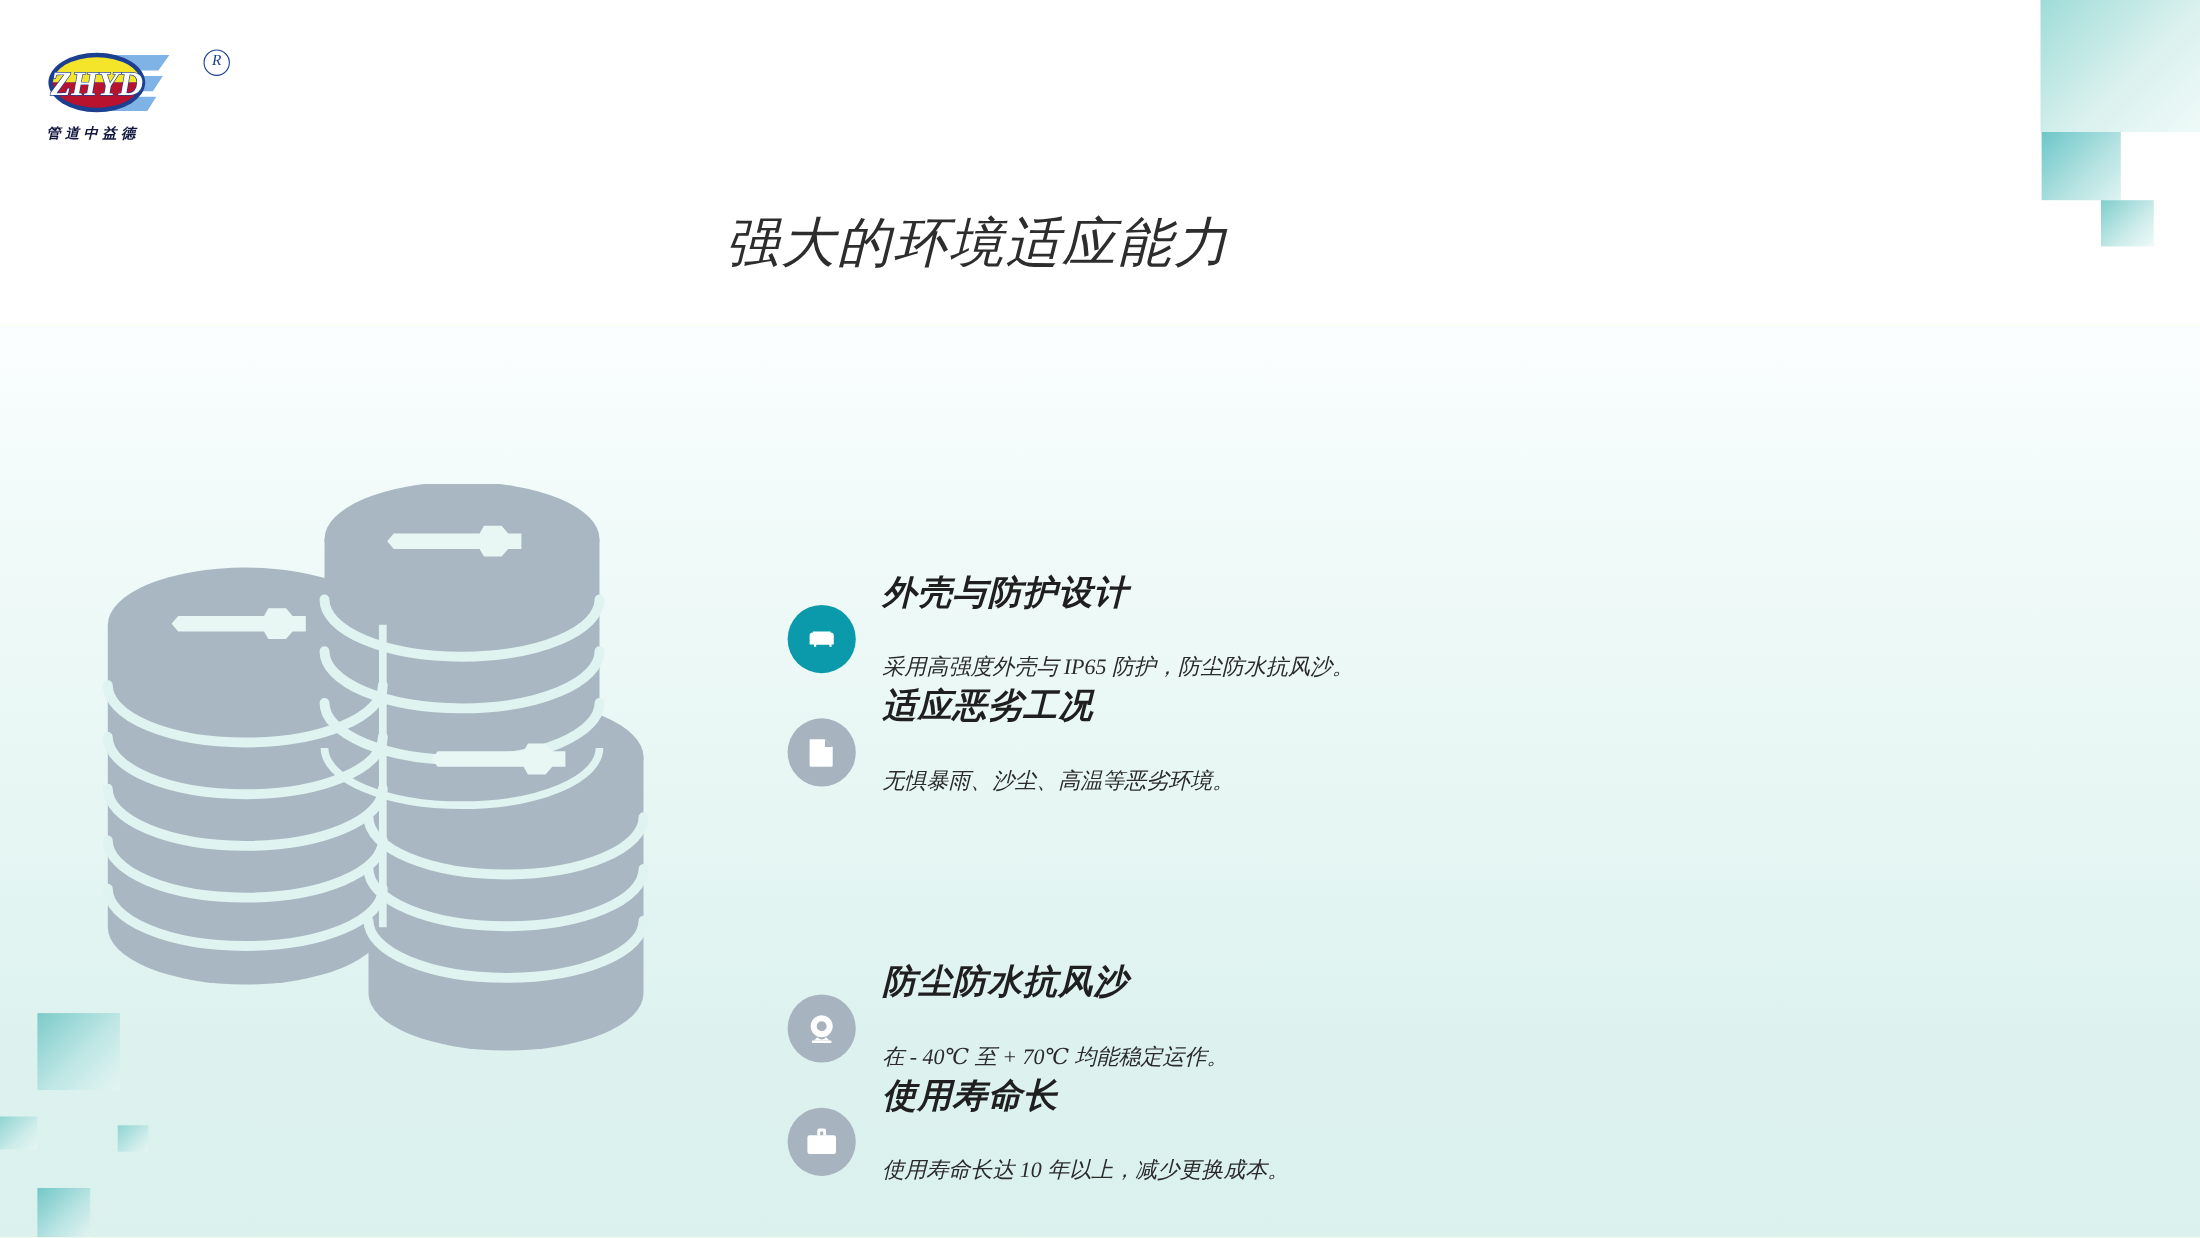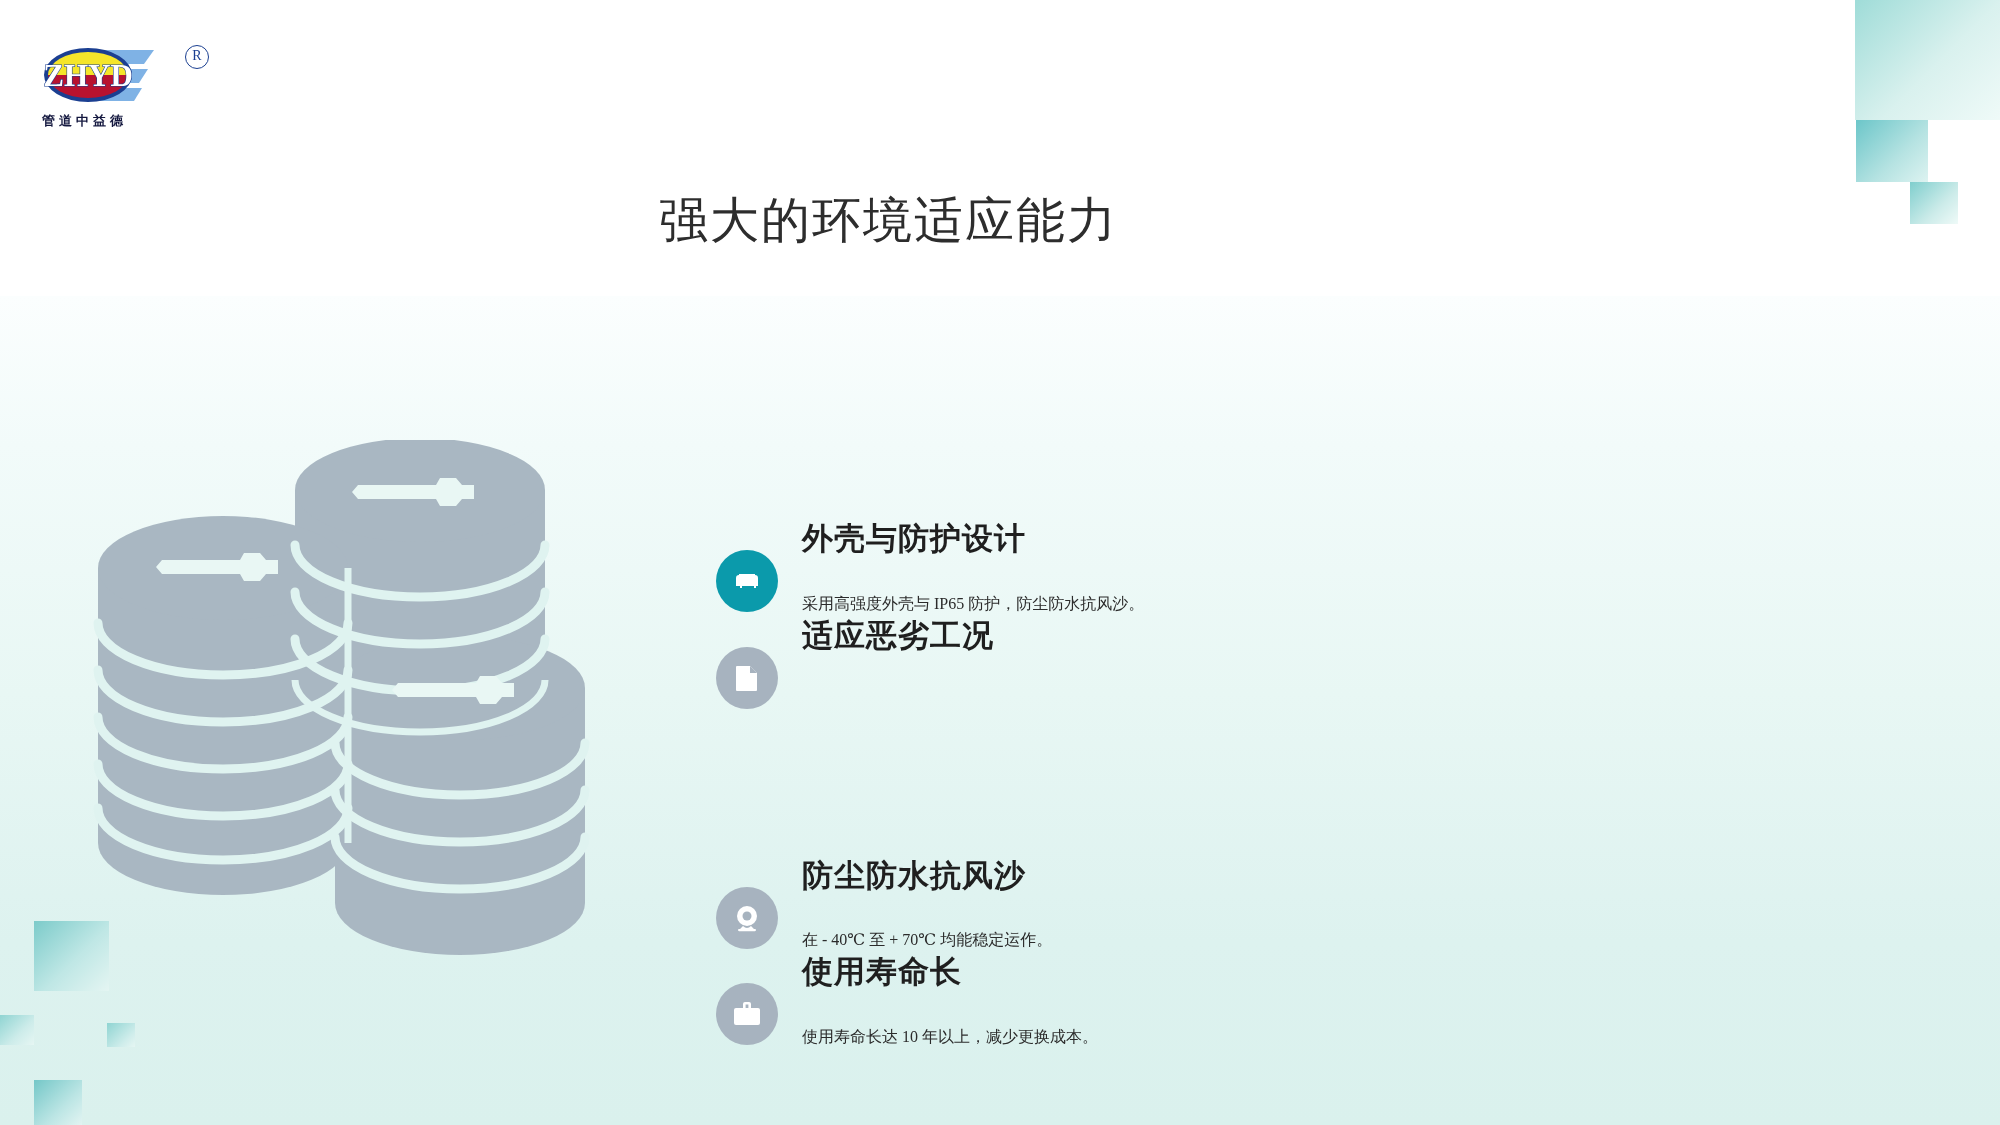--- a/index.html
+++ b/index.html
@@ -9,20 +9,21 @@
   }
   body {
     font-family: "Liberation Serif", "DejaVu Serif", serif;
   }
   #slide {
     position: relative;
     width: 2000px;
     height: 1125px;
     overflow: hidden;
     background: #fef9c3;
+    font-style: italic;
   }
 
   
   .bg-header {
     position: absolute;
     left: 0; top: 0;
     width: 2000px; height: 296px;
     background: #ffffff;
   }
   .bg-body {
@@ -162,21 +163,21 @@
     font-family: "Liberation Serif", "DejaVu Serif", serif;
     font-weight: 700;
     font-size: 31px;
     color: #1f1f1f;
     letter-spacing: 1px;
     line-height: 1.25;
     margin-bottom: 10px;
   }
   .feature-desc {
     font-family: "Liberation Serif", "DejaVu Serif", serif;
-    font-size: 16px;
+    font-size: 20px;
     color: #2b2b2b;
     line-height: 1.62;
     max-width: 430px;
     margin-top: 32px;
   }
   .row-gap { height: 148px; }
 </style>
 </head>
 <body>
 
@@ -287,20 +288,21 @@
 
       <div class="feature">
         <div class="feature-icon icon-gray">
           <svg width="28" height="30" viewBox="0 0 28 30">
             <path d="M4,3 h13 l7,7 v17 a1,1 0 0 1 -1,1 h-19 a1,1 0 0 1 -1,-1 v-23 a1,1 0 0 1 1,-1 z" fill="#ffffff"></path>
             <path d="M17,3 l7,7 h-7 z" fill="#a7b3bf"></path>
           </svg>
         </div>
         <div class="feature-text">
           <div class="feature-title">适应恶劣工况</div>
+          <div class="feature-desc">无惧暴雨、沙尘、高温等恶劣环境。</div>
         </div>
       </div>
 
     </div>
 
     <div class="row-gap"></div>
 
     <div class="feature-row">
 
       <div class="feature">

